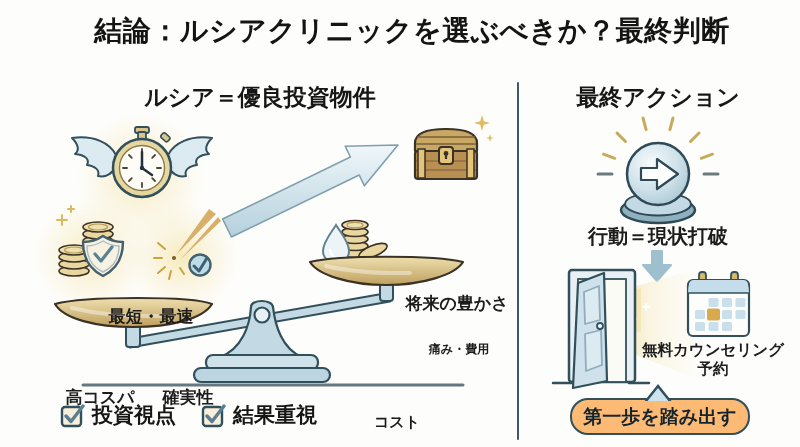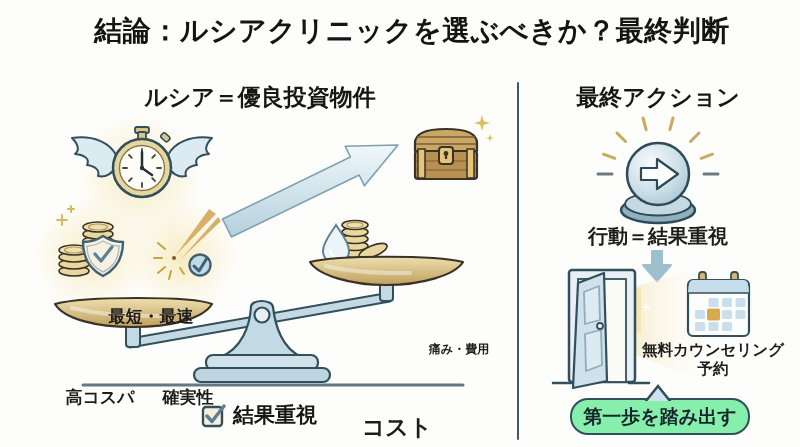--- a/index.html
+++ b/index.html
@@ -10,21 +10,21 @@
   .sec-heading{position:absolute;text-align:center;font-size:23px;font-weight:700;color:#161616;}
   .h-left{left:10px;top:82px;width:500px;}
   .h-right{left:522px;top:82px;width:272px;}
   .divider{position:absolute;left:517px;top:82px;width:2px;height:358px;background:#3f5a66;border-radius:1px;}
   .lbl{position:absolute;font-weight:700;color:#1c1c1c;text-align:center;
        transform:translateX(-50%);white-space:nowrap;line-height:1.15;}
   .abs{position:absolute;}
   .check-row-item{position:absolute;top:401px;display:flex;align-items:center;gap:7px;}
   .check-label{font-size:21px;font-weight:800;color:#161616;white-space:nowrap;}
   .cta-pill{position:absolute;left:570px;top:398px;width:176px;height:33px;
-            background:#86efac;border:2.5px solid #31505c;border-radius:18px;
+            background:#fdba74;border:2.5px solid #31505c;border-radius:18px;
             display:flex;align-items:center;justify-content:center;
             font-size:19px;font-weight:800;color:#14242c;z-index:3;}
   .pill-tail{position:absolute;left:644px;top:384px;z-index:4;}
   .counseling{position:absolute;left:713px;top:341px;transform:translateX(-50%);
               text-align:center;font-size:15.5px;font-weight:700;color:#1c1c1c;
               line-height:1.2;white-space:nowrap;z-index:5;}
 </style>
 </head>
 <body>
 
@@ -177,23 +177,31 @@
       <g fill="#e0bc62">
         <path d="M472,10 L473.8,16.2 L480,18 L473.8,19.8 L472,26 L470.2,19.8 L464,18 L470.2,16.2 Z"></path>
         <path d="M480,29 L481,32.2 L484,33 L481,33.8 L480,37 L479,33.8 L476,33 L479,32.2 Z"></path>
       </g>
     </g>
   </svg>
 
   <div class="lbl" style="left:151px;top:307px;font-size:17px;">最短・最速</div>
   <div class="lbl" style="left:100px;top:388px;font-size:17px;">高コスパ</div>
   <div class="lbl" style="left:188px;top:388px;font-size:17px;">確実性</div>
+  <div class="lbl" style="left:457px;top:294px;font-size:17px;">将来の豊かさ</div>
   <div class="lbl" style="left:439px;top:343px;font-size:12px;margin-left:20px;">痛み・費用</div>
-  <div class="lbl" style="left:397px;top:414px;font-size:23px;">コスト</div>
-
+  <div class="lbl" style="left:397px;top:414px;font-size:15px;">コスト</div>
+
+  <div class="check-row-item" style="left:60px;">
+    <svg width="25" height="25" viewBox="0 0 25 25">
+      <rect x="2" y="4" width="19" height="19" rx="3" fill="#f7efdb" stroke="#31505c" stroke-width="2.4"></rect>
+      <path d="M6,13 L11,18.5 L23,3" fill="none" stroke="#5b7f91" stroke-width="3.4" stroke-linecap="round" stroke-linejoin="round"></path>
+    </svg>
+    <span class="check-label">投資視点</span>
+  </div>
   <div class="check-row-item" style="left:201px;">
     <svg width="25" height="25" viewBox="0 0 25 25">
       <rect x="2" y="4" width="19" height="19" rx="3" fill="#f7efdb" stroke="#31505c" stroke-width="2.4"></rect>
       <path d="M6,13 L11,18.5 L23,3" fill="none" stroke="#5b7f91" stroke-width="3.4" stroke-linecap="round" stroke-linejoin="round"></path>
     </svg>
     <span class="check-label">結果重視</span>
   </div>
 
   <svg class="abs" style="left:592px;top:116px;" width="132" height="112" viewBox="0 0 132 112">
     <defs>
@@ -212,21 +220,21 @@
       <path d="M109.2,42.3 L120.5,38.2" stroke="#c9a95e"></path>
       <path d="M20,58 L6,58" stroke="#6a7a7e"></path>
       <path d="M112,58 L126,58" stroke="#6a7a7e"></path>
     </g>
     <ellipse cx="66" cy="94" rx="37" ry="13" fill="#8fb0bf" stroke="#2e4a56" stroke-width="2.5"></ellipse>
     <ellipse cx="66" cy="88" rx="33" ry="11.5" fill="#c3d9e3" stroke="#2e4a56" stroke-width="2"></ellipse>
     <circle cx="66" cy="58" r="31" fill="url(#btnG)" stroke="#2e4a56" stroke-width="2.5"></circle>
     <path d="M49,52 h16 v-9 l21,15 -21,15 v-9 h-16 Z" fill="#fdfefe" stroke="#2e4a56" stroke-width="2.2" stroke-linejoin="round"></path>
   </svg>
 
-  <div class="lbl" style="left:658px;top:225px;font-size:20px;font-weight:800;">行動＝結果重視</div>
+  <div class="lbl" style="left:658px;top:225px;font-size:20px;font-weight:800;">行動＝現状打破</div>
 
   <svg class="abs" style="left:642px;top:250px;" width="30" height="32" viewBox="0 0 30 32">
     <path d="M10,1 h10 v14 h9 L15,31 L1,15 h9 Z" fill="#9dbfce" stroke="#9dbfce" stroke-width="2" stroke-linejoin="round"></path>
   </svg>
 
   <svg class="abs" style="left:545px;top:262px;" width="252" height="132" viewBox="0 0 252 132">
     <defs>
       <linearGradient id="beamG" x1="0" y1="0" x2="1" y2="0">
         <stop offset="0%" stop-color="#eed688" stop-opacity="0.9"></stop>
         <stop offset="45%" stop-color="#f5e8bb" stop-opacity="0.45"></stop>

